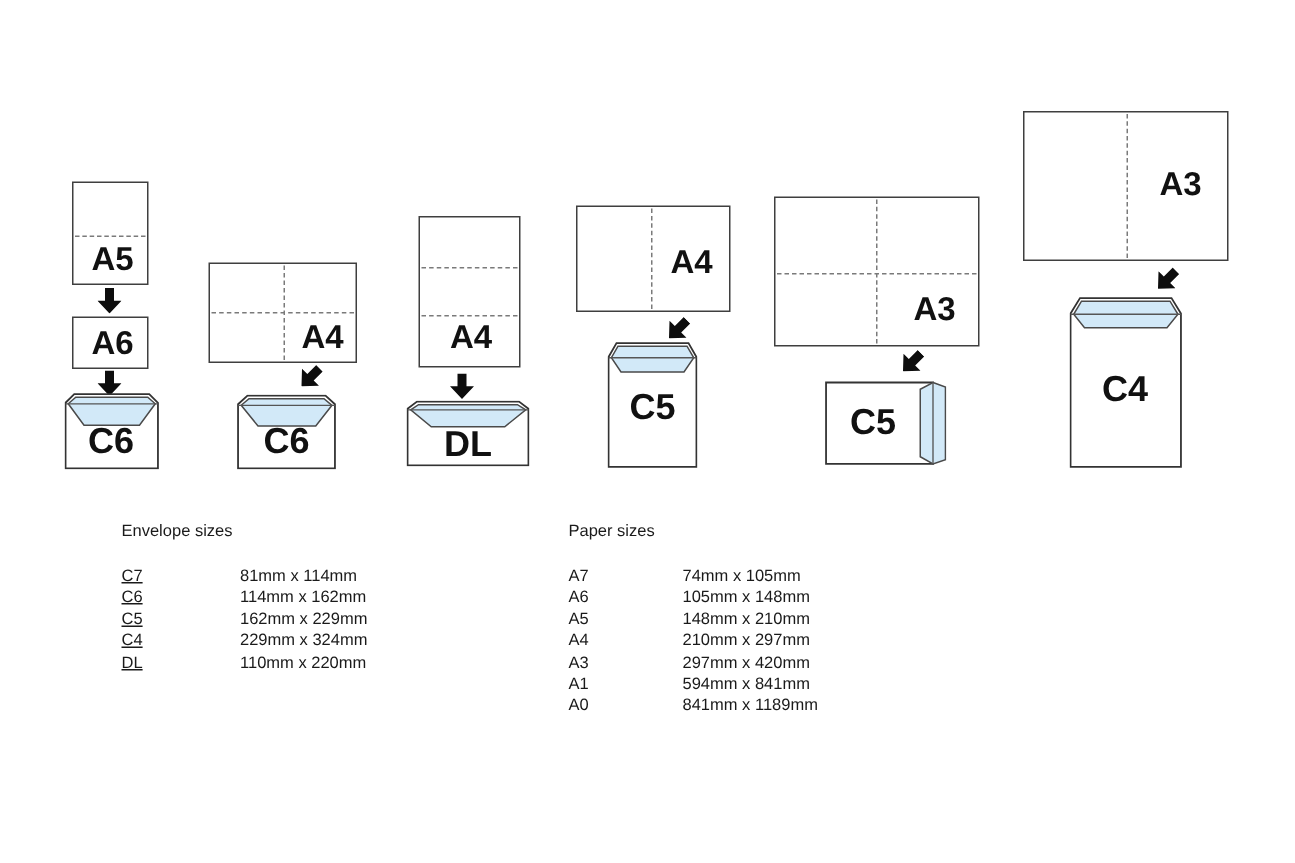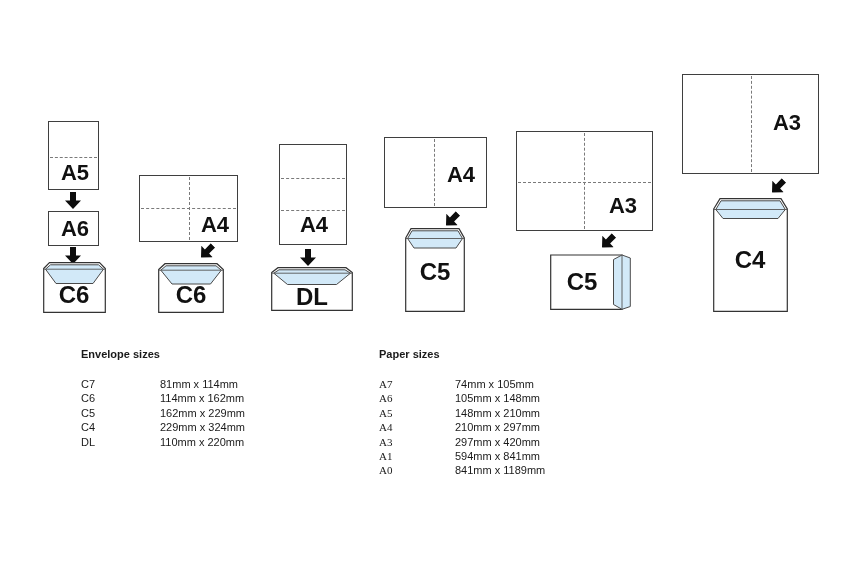--- a/index.html
+++ b/index.html
@@ -19,25 +19,25 @@
   .env-label{font-size:24px;}
   
   .env{position:absolute;}
   .env svg{position:absolute;left:0;top:0;display:block;}
   
   .arrow{position:absolute;}
   .arrow svg{display:block;}
   .arrow.diag{transform:rotate(45deg);}
   
   .size-table{position:absolute;font-size:11px;line-height:13px;}
-  .size-table .t-title{font-weight:bold;margin-bottom:16px;}
+  .size-table .t-title{font-weight:normal;margin-bottom:16px;}
   .t-row{display:flex;line-height:14.4px;height:14.4px;}
   .t-name{display:inline-block;}
-  .env-table .t-name{width:79px;}
-  .paper-table .t-name{width:76px;font-family:Liberation Serif, serif;}
+  .env-table .t-name{width:79px;text-decoration:underline;}
+  .paper-table .t-name{width:76px;}
 </style>
 </head>
 <body>
 
 <div class="canvas">
 
   <div class="paper" style="left:48px;top:121px;width:51px;height:69px">
     <div class="dash-h" style="top:35px"></div>
     <span class="shape-label paper-label" style="left:26px;top:51px">A5</span>
   </div>

